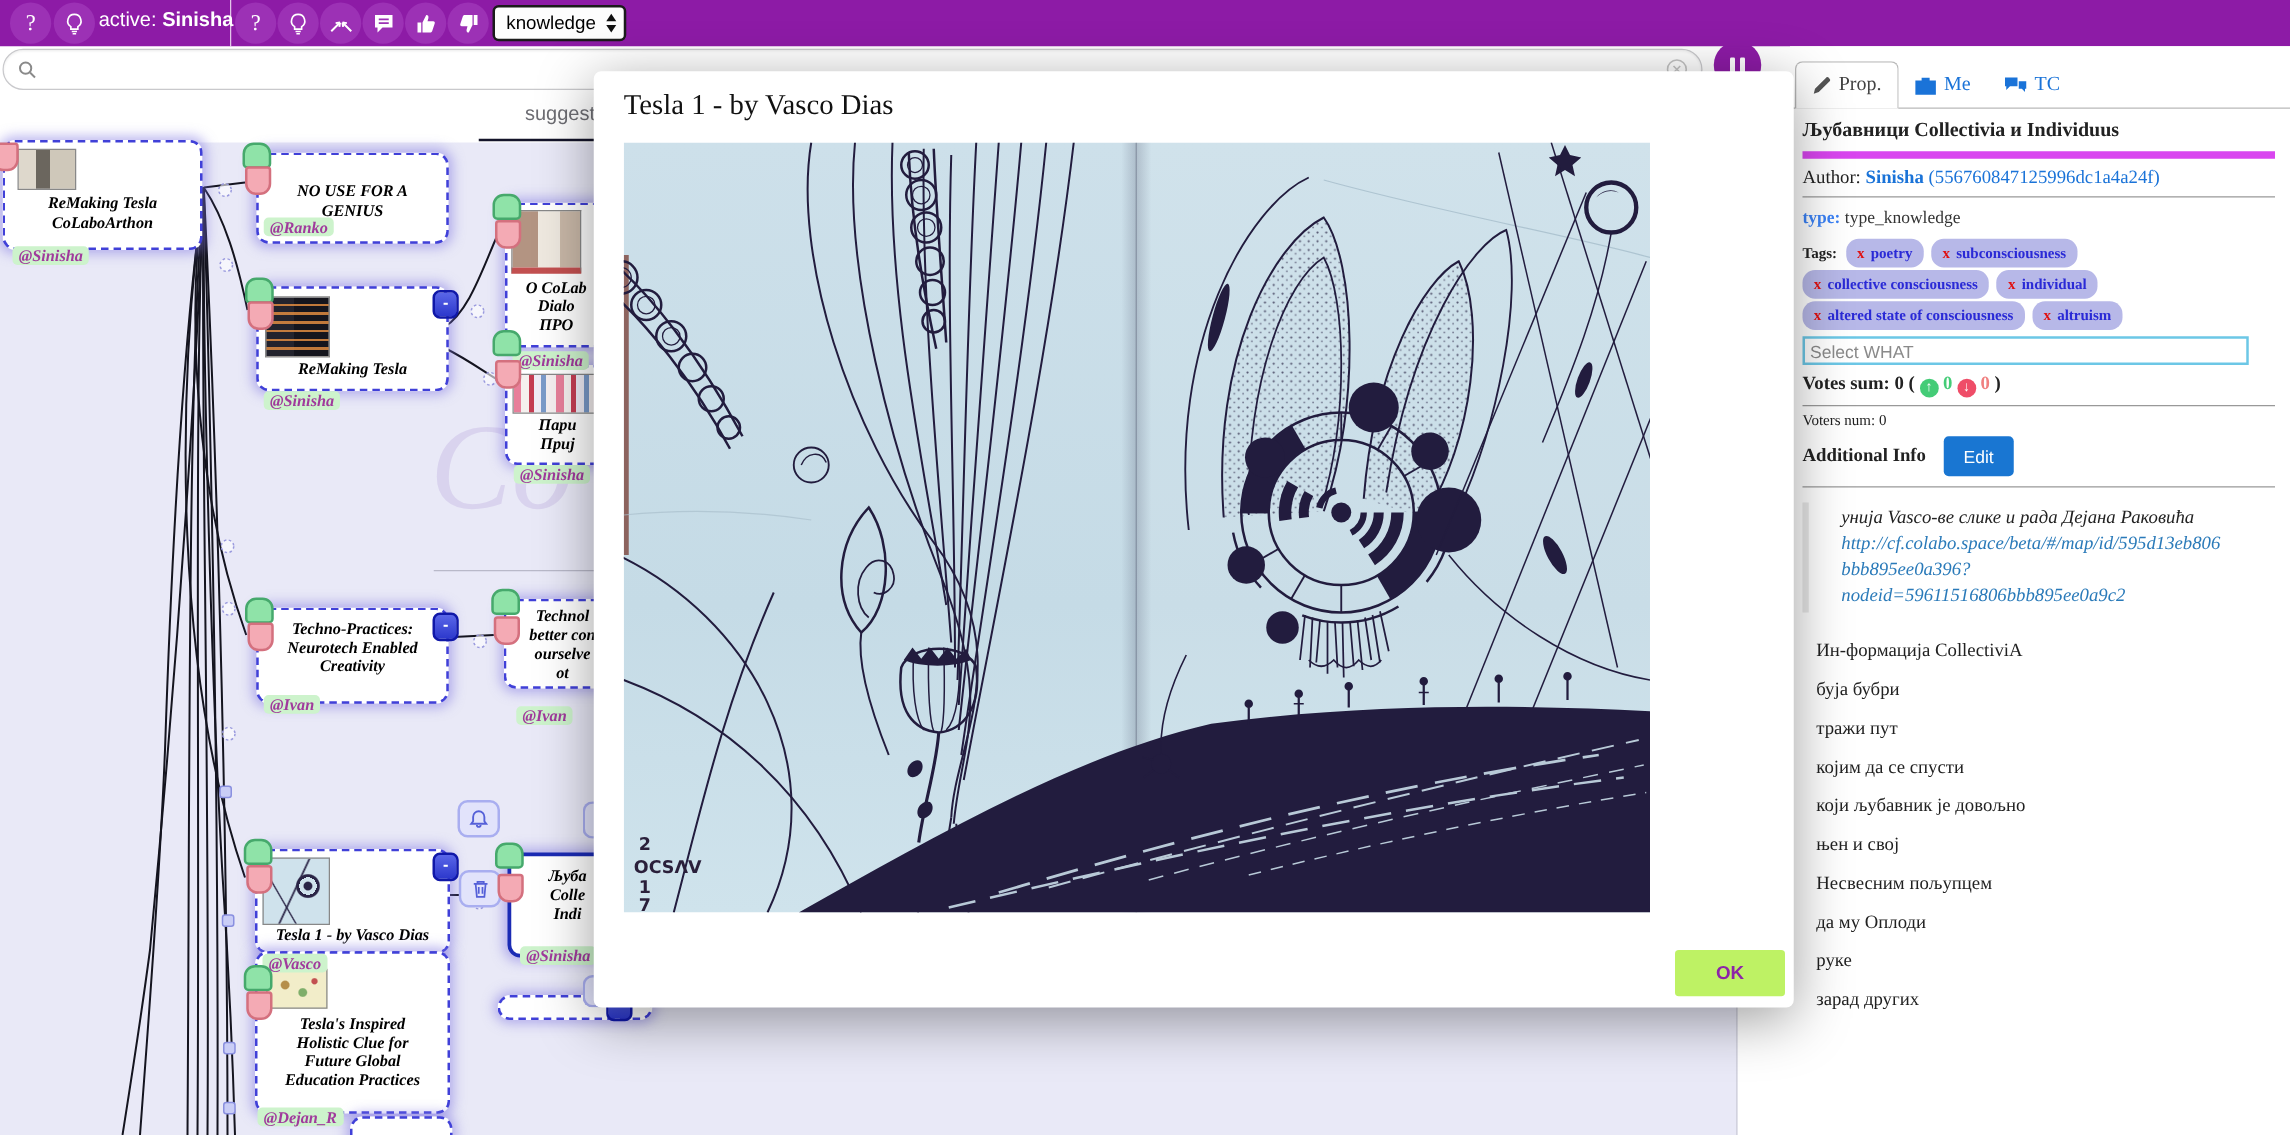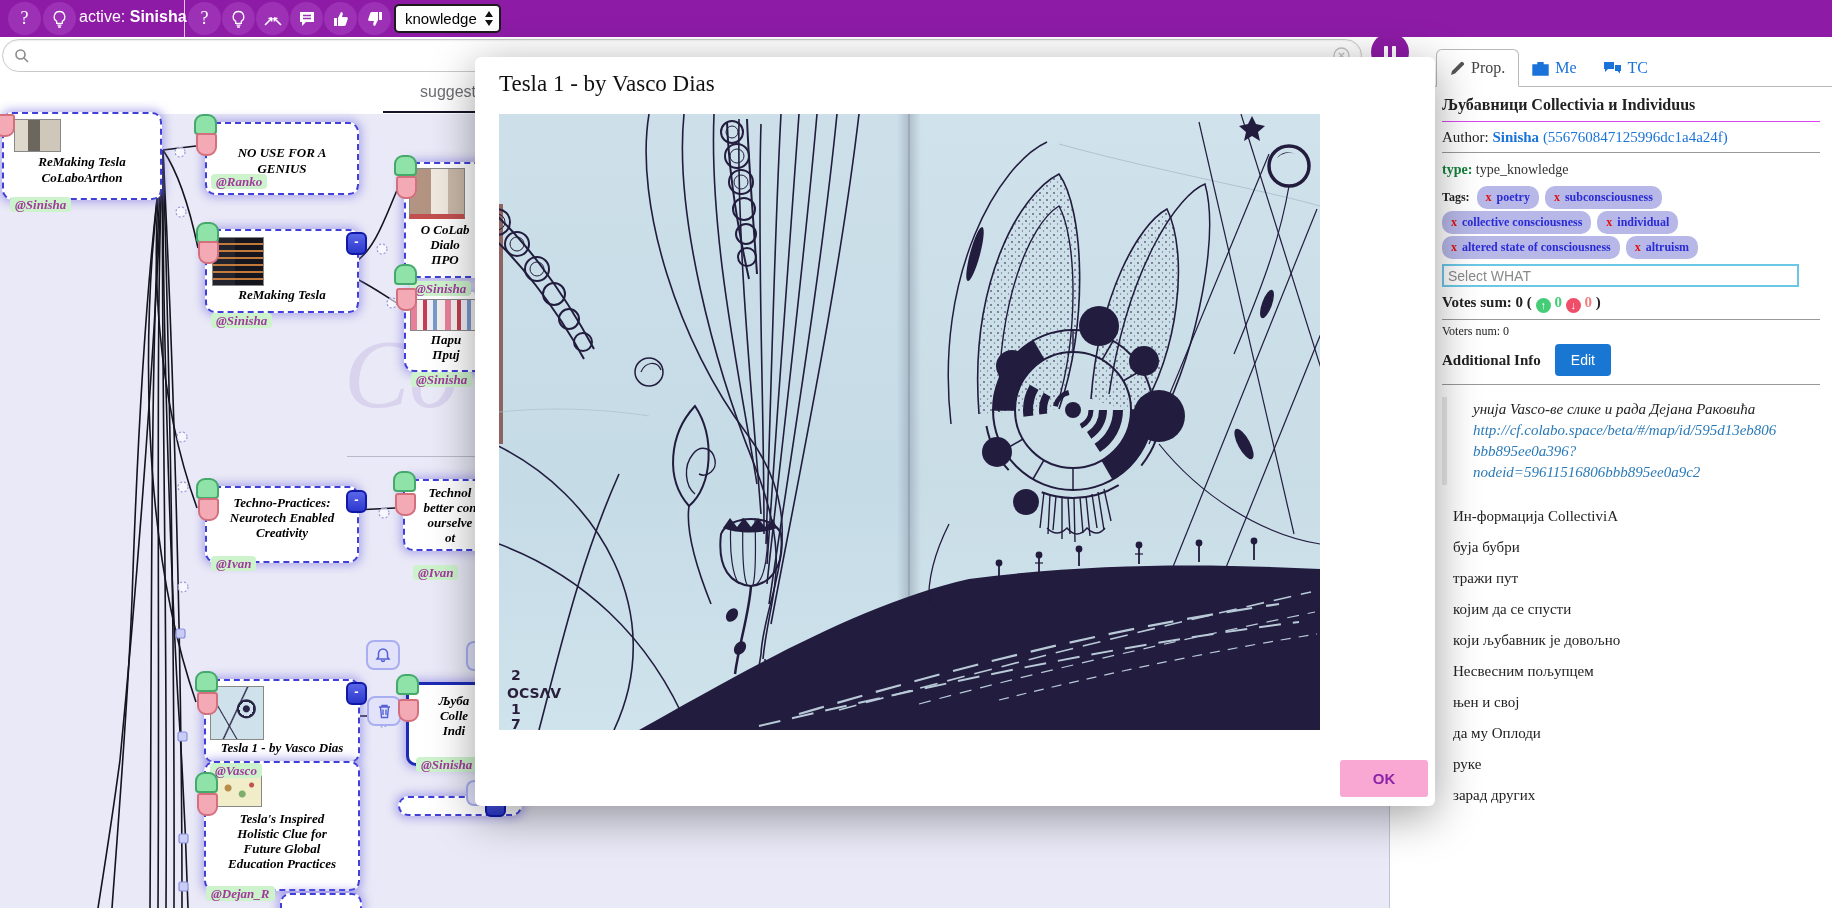--- a/index.html
+++ b/index.html
@@ -72,38 +72,38 @@
      #efedf6 16px 22px,#7a9ac9 22px 26px,#f5eff0 26px 34px);}
   .th-j{background:#f2edc9;background-image:radial-gradient(circle at 30% 40%,#b58f4a 0 3px,rgba(0,0,0,0) 4px),
      radial-gradient(circle at 60% 60%,#7fae6a 0 3px,rgba(0,0,0,0) 4px),
      radial-gradient(circle at 80% 30%,#c25050 0 2px,rgba(0,0,0,0) 3px);}
 
   
   #modal{left:475px;top:57px;width:960px;height:749px;background:#fff;border-radius:6px;
      box-shadow:0 10px 45px rgba(0,0,0,.38);z-index:50;}
   #modal-title{position:absolute;left:24px;top:14px;font:400 23px "Liberation Serif","DejaVu Serif",serif;color:#111;}
   #artwork{position:absolute;left:24px;top:57px;width:821px;height:616px;}
-  #ok-btn{position:absolute;left:865px;top:703px;width:88px;height:37px;background:#f9a8d4;
+  #ok-btn{position:absolute;left:865px;top:703px;width:88px;height:37px;background:#bef264;
      border:none;border-radius:3px;color:#8d24a8;font:bold 15px "Liberation Sans",sans-serif;cursor:pointer;}
 
   
   #panel{left:1432px;top:37px;width:400px;height:871px;background:#fff;z-index:30;
      font-family:"Liberation Serif","DejaVu Serif",serif;color:#222;}
   #tabs{display:flex;align-items:flex-end;height:49px;border-bottom:1px solid #b9b9b9;padding-left:4px;}
   .tab{display:flex;align-items:center;gap:6px;padding:9px 13px;font-size:16px;cursor:pointer;}
   .tab.active{background:#fff;border:1px solid #b9b9b9;border-bottom:1px solid #fff;
      border-radius:6px 6px 0 0;margin-bottom:-1px;color:#444;}
   .tab.link{color:#1a73d8;}
   #pcontent{padding:9px 12px 0 10px;}
-  .ptitle{font-size:16px;font-weight:bold;border-bottom:1px solid #d946ef;padding-bottom:7px;}
+  .ptitle{font-size:16px;font-weight:bold;border-bottom:6px solid #d946ef;padding-bottom:7px;}
   .pauthor{font-size:15px;border-bottom:1px solid #999;padding:7px 0 6px;}
   .pauthor .aname{color:#1a73d8;font-weight:bold;}
   .pauthor .aid{color:#1a73d8;}
   .ptype{font-size:14px;padding:9px 0 2px;color:#333;}
-  .ptype b{color:#15803d;}
+  .ptype b{color:#3b82f6;}
   .tagwrap{padding:5px 0 4px;font-size:12px;line-height:23px;}
   .tagwrap>b{margin-right:4px;}
   .pill{display:inline-block;background:#b7b8e8;border-radius:10px;padding:0 9px;margin:1px 3px 1px 0;
      font-weight:bold;white-space:nowrap;}
   .pill .x{color:#e01111;margin-right:5px;cursor:pointer;}
   .pill .t{color:#2a2ad6;}
   #what-input{width:345px;height:17px;border:2px solid #6cc7e6;font:14px "Liberation Sans",sans-serif;
      color:#333;padding:1px 4px;outline:none;}
   #what-input::placeholder{color:#8a8a8a;}
   .votes{font-size:15px;font-weight:bold;border-bottom:1px solid #999;padding:7px 0 6px;}
@@ -410,22 +410,22 @@
       <span class="lnk">http://cf.colabo.space/beta/#/map/id/595d13eb806</span>
       <span class="lnk">bbb895ee0a396?</span>
       <span class="lnk">nodeid=59611516806bbb895ee0a9c2</span>
     </blockquote>
     <div class="paras">
       <p class="ppara">Ин-формација CollectiviA</p>
       <p class="ppara">буја бубри</p>
       <p class="ppara">тражи пут</p>
       <p class="ppara">којим да се спусти</p>
       <p class="ppara">који љубавник је довољно</p>
+      <p class="ppara">њен и свој</p>
       <p class="ppara">Несвесним пољупцем</p>
-      <p class="ppara">њен и свој</p>
       <p class="ppara">да му Оплоди</p>
       <p class="ppara">руке</p>
       <p class="ppara">зарад других</p>
     </div>
   </div>
 </div>
 
 <div class="abs" id="modal">
   <div id="modal-title">Tesla 1 - by Vasco Dias</div>
   <div id="artwork">

